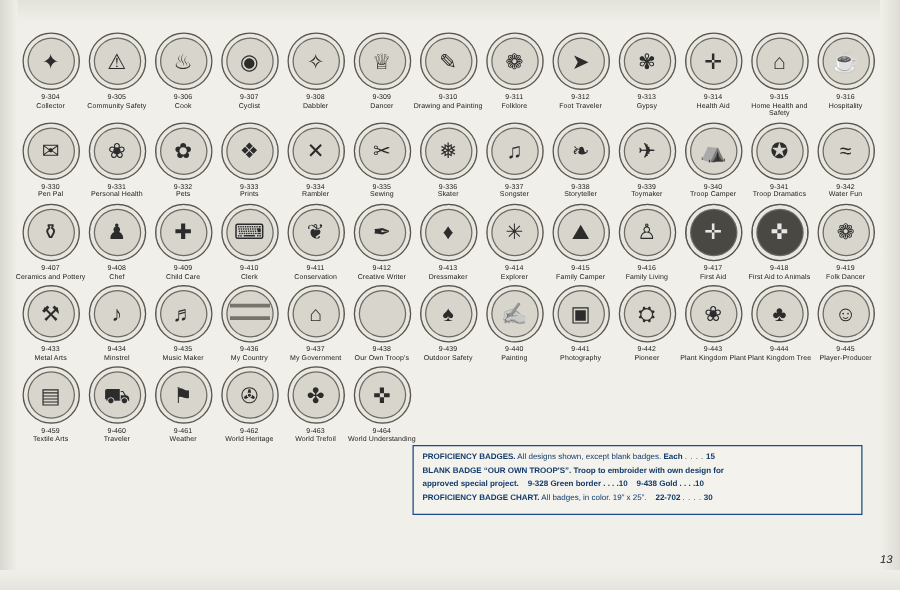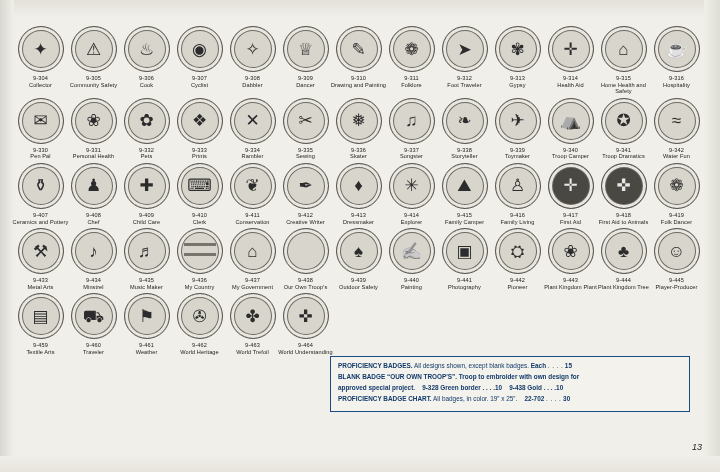--- a/index.html
+++ b/index.html
@@ -90,21 +90,21 @@
   .note p{
     margin:0 0 3px 0;
     font-size:6.4px;
     line-height:8px;
     color:#123a6b;
   }
   .note .b{font-weight:bold;}
   .note .dots{letter-spacing:0.4px;}
   .pageno{
     position:absolute;
-    right:18px;bottom:20px;
+    right:6px;bottom:20px;
     font-size:9px;
     color:#1d1c1a;
     font-style:italic;
   }
   .lastrow .cell{margin-bottom:0;}
 </style>
 </head>
 <body>
 
 <div class="page">

